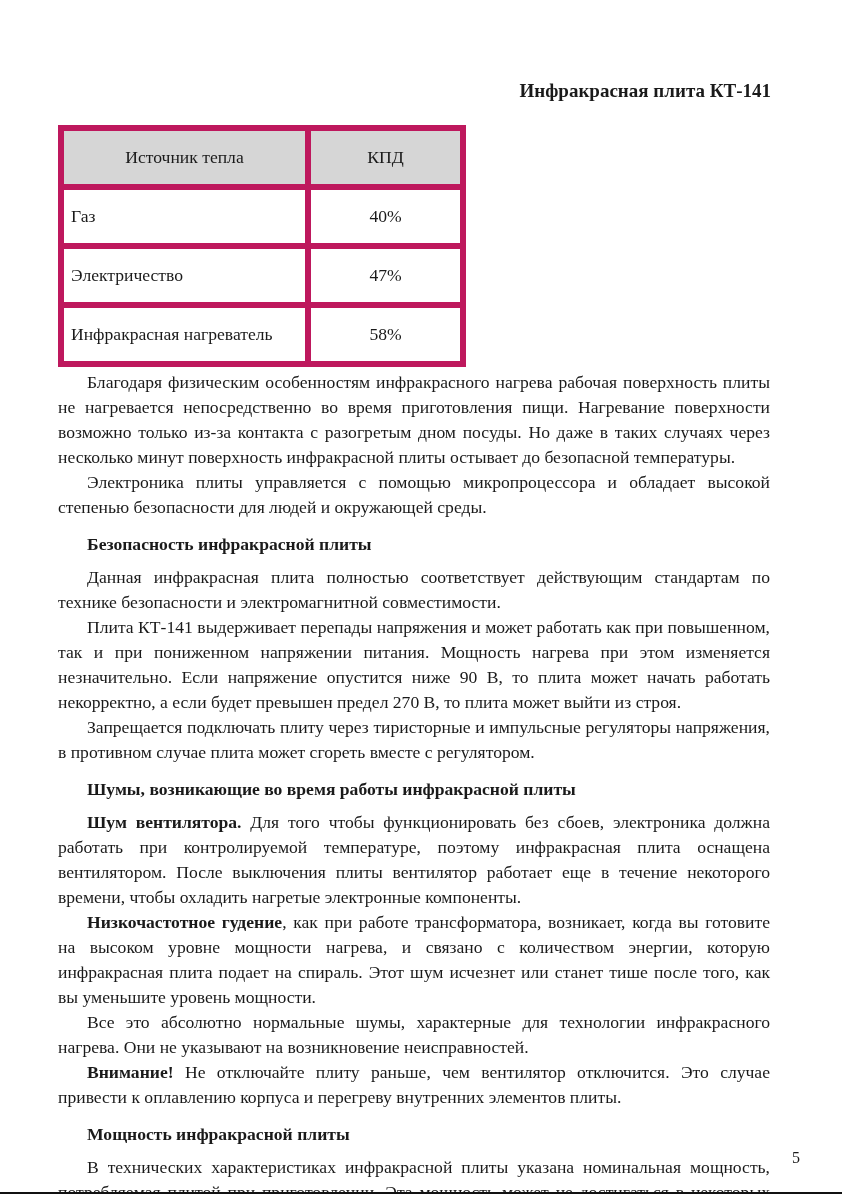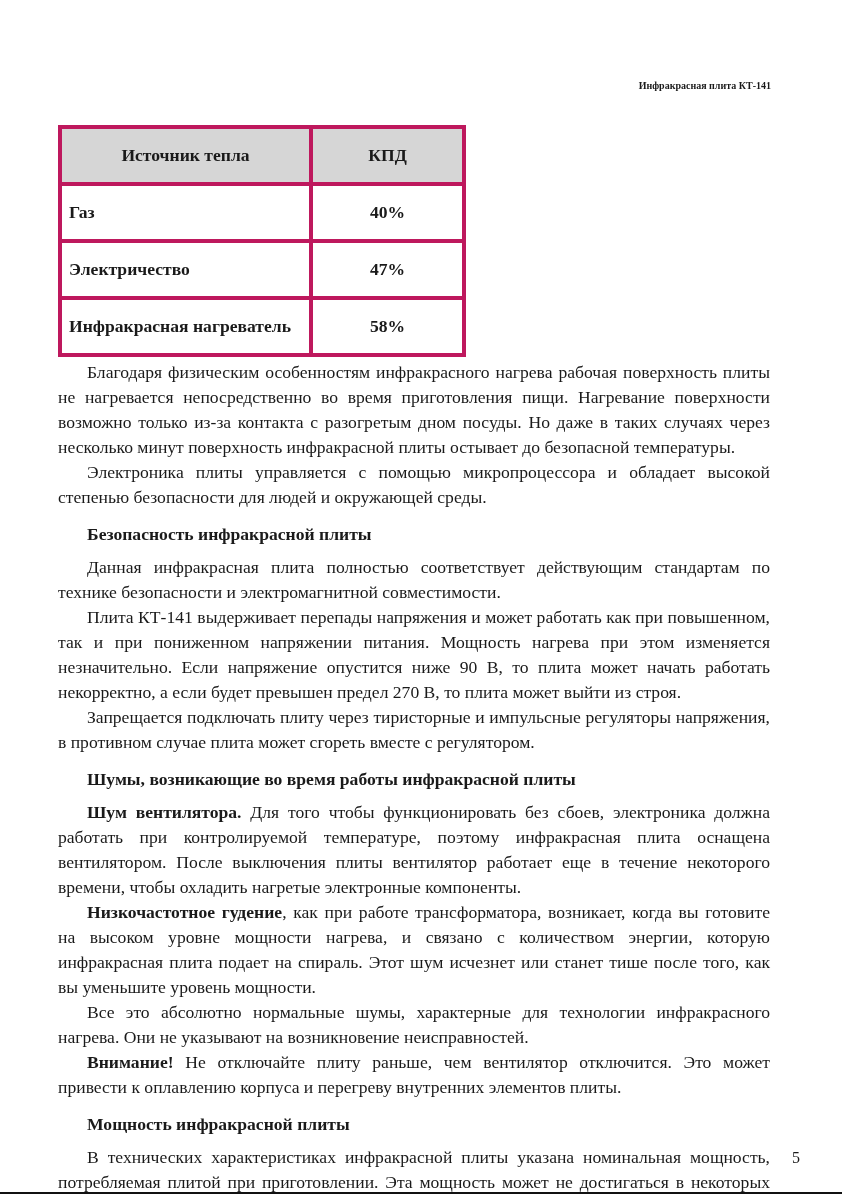--- a/index.html
+++ b/index.html
@@ -1,21 +1,21 @@
 <!DOCTYPE html>
 <html><head>
 <meta charset="utf-8">
 <style>
   html, body { margin: 0; padding: 0; background: #ffffff; }
   body { width: 842px; height: 1194px; position: relative; overflow: hidden;
          font-family: "Liberation Serif", "DejaVu Serif", serif; color: #1a1a1a; }
-  .running-head { position: absolute; top: 80px; right: 71px; font-size: 10px; font-weight: bold; }
+  .running-head { position: absolute; top: 80px; right: 71px; font-size: 19px; font-weight: bold; }
   .content { position: absolute; left: 58px; top: 125px; width: 712px; font-size: 17.6px; line-height: 25px; }
   table.eff { border-collapse: collapse; width: 408px; margin-bottom: 3px; }
-  table.eff th, table.eff td { border: 4px solid #be185d; height: 29px; padding: 12px 7px; font-weight: bold; }
+  table.eff th, table.eff td { border: 6px solid #be185d; height: 29px; padding: 12px 7px; font-weight: normal; }
   table.eff th { background: #d6d6d6; text-align: center; }
   table.eff td.num { text-align: center; width: 135px; }
   table.eff td.src { text-align: left; }
   p { margin: 0; text-align: justify; text-align-last: left; }
   p.ind { text-indent: 29px; }
   h3 { margin: 12px 0 8px 0; padding-left: 29px; font-size: 17.6px; font-weight: bold; line-height: 25px; }
   b { font-weight: bold; }
   .page-num { position: absolute; top: 1149px; left: 792px; font-size: 16px; }
   .bottom-rule { position: absolute; left: 0; right: 0; top: 1192px; height: 2px; background: #111; }
 </style>
@@ -53,20 +53,20 @@
 
   <h3>Безопасность инфракрасной плиты</h3>
   <p class="ind">Данная инфракрасная плита полностью соответствует действующим стандартам по технике безопасности и электромагнитной совместимости.</p>
   <p class="ind">Плита КТ-141 выдерживает перепады напряжения и может работать как при повышенном, так и при пониженном напряжении питания. Мощность нагрева при этом изменяется незначительно. Если напряжение опустится ниже 90 В, то плита может начать работать некорректно, а если будет превышен предел 270 В, то плита может выйти из строя.</p>
   <p class="ind">Запрещается подключать плиту через тиристорные и импульсные регуляторы напряжения, в противном случае плита может сгореть вместе с регулятором.</p>
 
   <h3>Шумы, возникающие во время работы инфракрасной плиты</h3>
   <p class="ind"><b>Шум вентилятора.</b><span> Для того чтобы функционировать без сбоев, электроника должна работать при контролируемой температуре, поэтому инфракрасная плита оснащена вентилятором. После выключения плиты вентилятор работает еще в течение некоторого времени, чтобы охладить нагретые электронные компоненты.</span></p>
   <p class="ind"><b>Низкочастотное гудение</b><span>, как при работе трансформатора, возникает, когда вы готовите на высоком уровне мощности нагрева, и связано с количеством энергии, которую инфракрасная плита подает на спираль. Этот шум исчезнет или станет тише после того, как вы уменьшите уровень мощности.</span></p>
   <p class="ind">Все это абсолютно нормальные шумы, характерные для технологии инфракрасного нагрева. Они не указывают на возникновение неисправностей.</p>
-  <p class="ind"><b>Внимание!</b><span> Не отключайте плиту раньше, чем вентилятор отключится. Это может привести к оплавлению корпуса и перегреву внутренних элементов плиты.</span></p>
+  <p class="ind"><b>Внимание!</b><span> Не отключайте плиту раньше, чем вентилятор отключится. Это случае привести к оплавлению корпуса и перегреву внутренних элементов плиты.</span></p>
 
   <h3>Мощность инфракрасной плиты</h3>
   <p class="ind">В технических характеристиках инфракрасной плиты указана номинальная мощность, потребляемая плитой при приготовлении. Эта мощность может не достигаться в некоторых случаях. На реальную потребляемую мощность влияет мно-</p>
 </div>
 
 <div class="page-num">5</div>
 <div class="bottom-rule"></div>
 
 </body></html>

